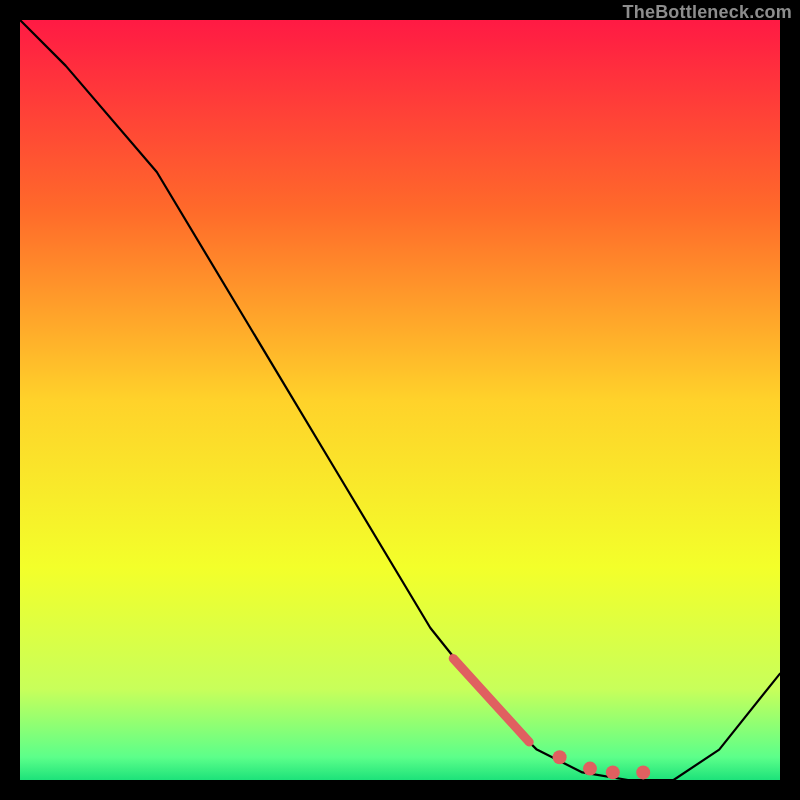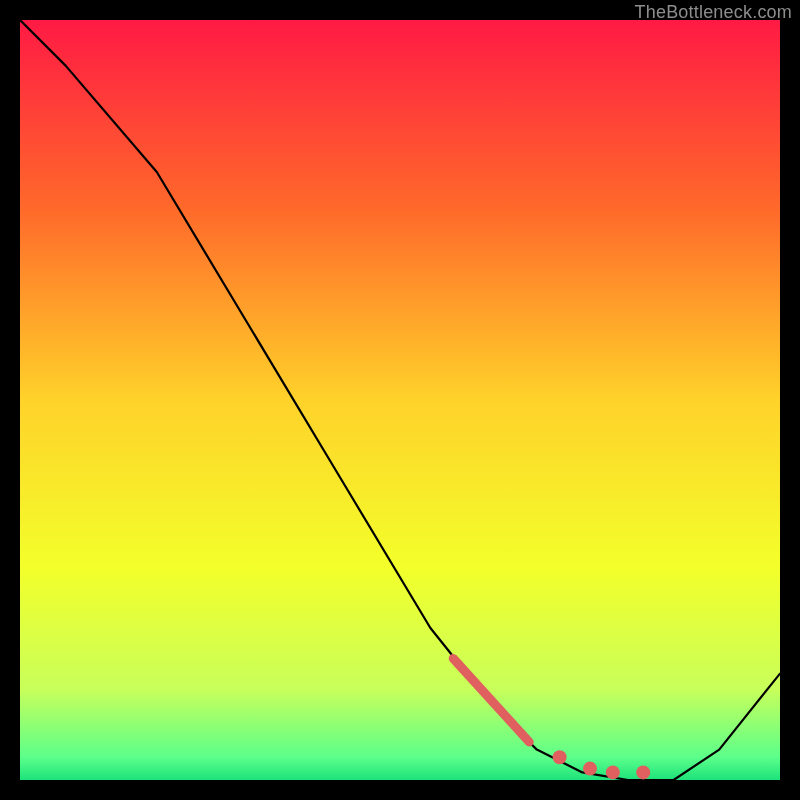--- a/index.html
+++ b/index.html
@@ -18,21 +18,21 @@
     box-sizing: border-box;
     border: 20px solid #000000; 
     background: #ffffff;
   }
   
   .watermark-outer {
     position: absolute;
     top: 2px;
     right: 8px;
     font-size: 18px;
-    font-weight: 400;
+    font-weight: 700;
     color: #8d8d8d;
     letter-spacing: 0.2px;
     pointer-events: none;
     z-index: 20;
   }
   .plot {
     position: absolute;
     inset: 0; 
   }
   svg {

